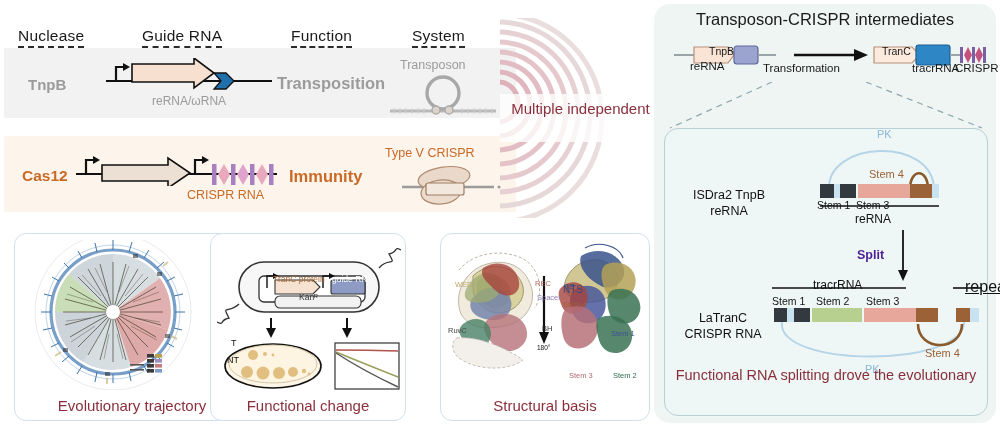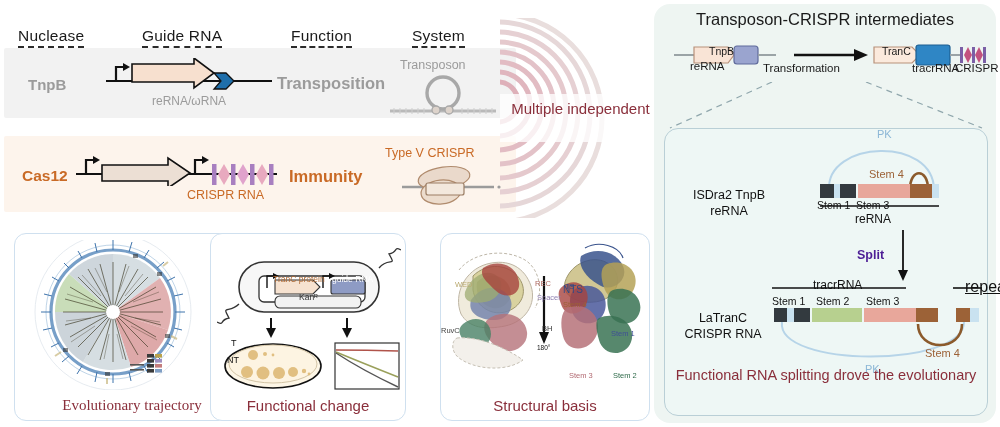--- a/index.html
+++ b/index.html
@@ -54,21 +54,21 @@
   .rcaption {
     position:absolute; left:666px; top:366px; width:320px;
     text-align:center; font-size:14.5px; color:#8a2f3b; line-height:1.3;
   }
 
   
   .card {
     position:absolute; top:233px; height:188px;
     background:#ffffff; border:1.4px solid #cfe0ef; border-radius:12px;
   }
-  .c1 { left:14px;  width:236px;font-family:Liberation Serif, serif; }
+  .c1 { left:14px;  width:236px; }
   .c2 { left:210px; width:196px; }
   .c3 { left:440px; width:210px; }
   .card-cap {
     position:absolute; bottom:6px; left:0; width:100%;
     text-align:center; font-size:15px; color:#8a2f3b; white-space:nowrap;
   }
 
   svg { display:block; }
   .nosel { user-select:none; }
 </style>
@@ -476,21 +476,21 @@
         <path d="M48 76 C 68 68, 86 84, 80 100 C 74 116, 52 114, 48 98 C 45 88, 44 78, 48 76 Z" fill="#2f6b4a" opacity=".85"></path>
         <path d="M34 6 C 48 -2, 68 4, 72 16" fill="none" stroke="#2f4a86" stroke-width="1.2"></path>
       </g>
 
       <line x1="97" y1="34" x2="97" y2="92" stroke="#111" stroke-width="2.2"></line>
       <path d="M92 90 L97 102 L102 90 Z" fill="#111"></path>
     </svg>
     <div class="smalllab" style="left:14px; top:46px; font-size:7.5px; color:#b9a96f;">WED</div>
     <div class="smalllab" style="left:94px; top:45px; font-size:7.5px; color:#b06a62;">REC</div>
     <div class="smalllab" style="left:96px; top:59px; font-size:7.5px; color:#8e7fb0;">Spacer</div>
-    <div class="smalllab" style="left:0; top:92px; font-size:7.5px; color:#444;text-align:right;">RuvC</div>
+    <div class="smalllab" style="left:7px; top:92px; font-size:7.5px; color:#444;text-align:right;">RuvC</div>
     <div class="smalllab" style="left:101px; top:90px; font-size:7.5px; color:#333;">BH</div>
     <div class="smalllab" style="left:122px; top:50px; font-size:10px; color:#2f4a86;">NTS</div>
     <div class="smalllab" style="left:124px; top:48px; font-size:7.5px; color:#2f4a86;">TS</div>
     <div class="smalllab" style="left:122px; top:66px; font-size:7.5px; color:#9c6237;">Stem 4</div>
     <div class="smalllab" style="left:170px; top:95px; font-size:7.5px; color:#3f4f95;">Stem 1</div>
     <div class="smalllab" style="left:172px; top:137px; font-size:7.5px; color:#2f6b4a;">Stem 2</div>
     <div class="smalllab" style="left:128px; top:137px; font-size:7.5px; color:#b26a72;">Stem 3</div>
     <div class="smalllab" style="left:96px; top:110px; font-size:6.5px; color:#111;">180°</div>
     <div class="card-cap">Structural basis</div>
   </div>

